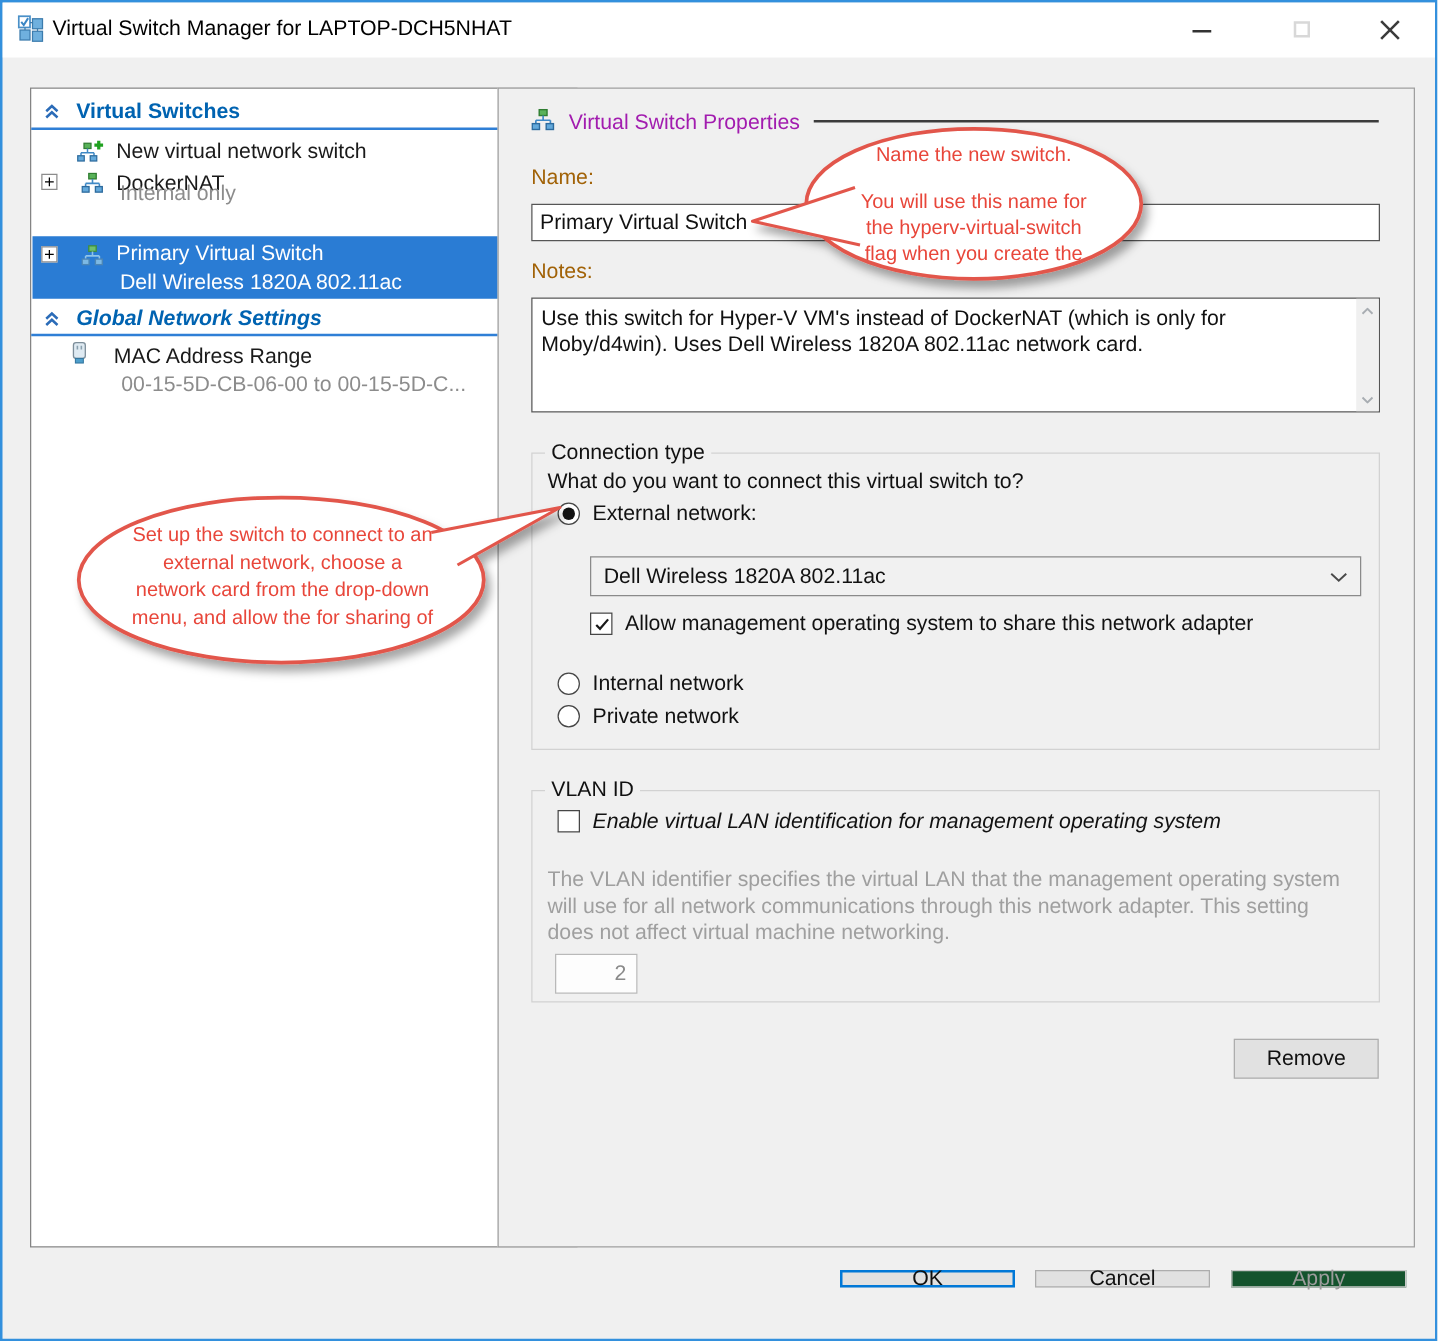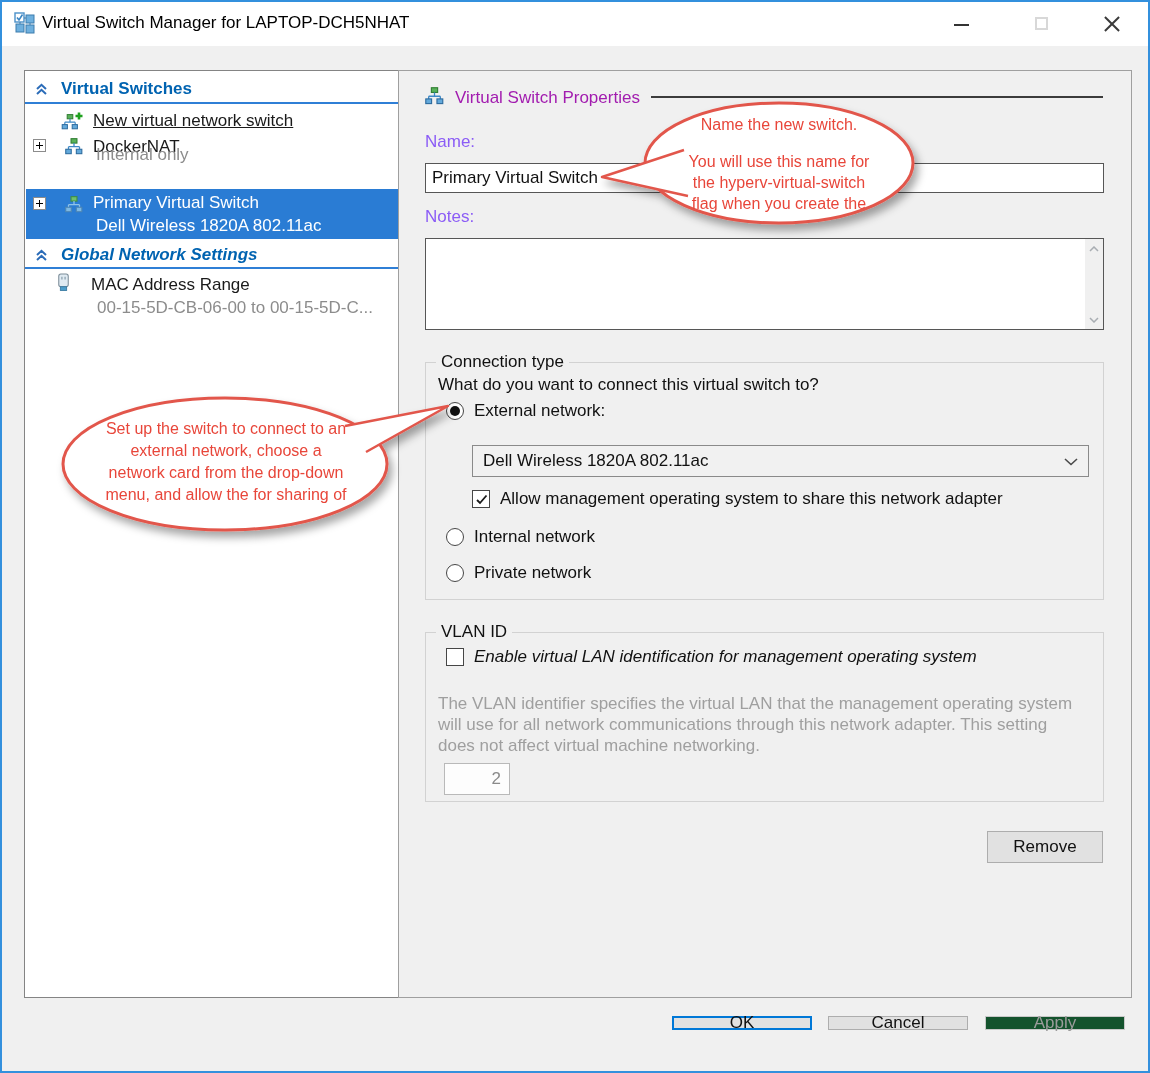--- a/index.html
+++ b/index.html
@@ -30,21 +30,21 @@
   .plusbox::after  { content:""; position:absolute; top:2px; bottom:2px; left:5px; width:1px; background:#000; }
   #row-primary { position:absolute; left:1px; right:1px; top:118px; height:50px; background:#2a7cd4; color:#fff; font-size:17px; }
   #row-primary .line1 { position:absolute; left:67px; top:4px; }
   #row-primary .line2 { position:absolute; left:70px; top:27px; }
 
   
   #rpanel { position:absolute; left:396px; top:68px; width:734px; height:928px; background:#f0f0f0; border:1px solid #9f9f9f; }
   #rp-icon { position:absolute; left:26px; top:16px; }
   #rp-title { position:absolute; left:56px; top:17px; font-size:17px; color:#a21caf; }
   #rp-line { position:absolute; left:252px; right:28px; top:25px; height:2px; background:#3c3c3c; }
-  .flabel { position:absolute; left:26px; font-size:17px; color:#8b5cf6; }
+  .flabel { position:absolute; left:26px; font-size:17px; color:#a16207; }
   #name-input { position:absolute; left:26px; top:92px; width:679px; height:30px; border:1px solid #565656; background:#fff; font-family:"Liberation Sans",sans-serif; font-size:17px; padding:0 6px; color:#111; }
   #notes-box { position:absolute; left:26px; top:167px; width:679px; height:92px; border:1px solid #565656; background:#fff; }
   #notes-text { position:absolute; left:7px; top:5px; width:645px; font-size:17px; line-height:21px; color:#111; }
   #notes-scroll { position:absolute; top:0; right:0; bottom:0; width:18px; background:#f0f0f0; }
   .scr-btn { position:absolute; left:0; width:18px; height:17px; display:flex; align-items:center; justify-content:center; }
   #scr-up { top:1px; } #scr-dn { bottom:1px; }
 
   .gbox { position:absolute; left:26px; width:679px; border:1px solid #d2d2d2; }
   #gb-conn { top:291px; height:238px; }
   #gb-vlan { top:561px; height:170px; }
@@ -112,21 +112,21 @@
     <div class="sb-underline" style="top:31px;"></div>
 
     <div class="sb-item" style="left:0; top:38px; width:100%;">
       <svg style="position:absolute; left:36px; top:3px;" width="22" height="18" viewBox="0 0 22 18">
         <rect x="6.2" y="2.6" width="5.6" height="4.2" fill="#59b259" stroke="#2f7d31"></rect>
         <path d="M9 6.8 V10.2 M3.8 10.2 H14.2 M3.8 10.2 V12.6 M14.2 10.2 V12.6" stroke="#3f89c6" stroke-width="1.2" fill="none"></path>
         <rect x="1.2" y="12.6" width="5.2" height="4.2" fill="#63a9db" stroke="#2d6b9e"></rect>
         <rect x="11.2" y="12.6" width="5.2" height="4.2" fill="#63a9db" stroke="#2d6b9e"></rect>
         <path d="M18 0.5 V7.5 M14.5 4 H21.5" stroke="#1fa11f" stroke-width="2.6"></path>
       </svg>
-      <span style="position:absolute; left:68px; top:2px;text-decoration:underline;">New virtual network switch</span>
+      <span style="position:absolute; left:68px; top:2px;">New virtual network switch</span>
     </div>
 
     <div class="sb-item" style="left:0; top:64px; width:100%;">
       <div class="plusbox" style="left:8px; top:4px;"></div>
       <svg style="position:absolute; left:40px; top:3px;" width="18" height="17" viewBox="0 0 17 16">
         <rect x="5.7" y="0.6" width="5.6" height="4.2" fill="#59b259" stroke="#2f7d31"></rect>
         <path d="M8.5 4.8 V8.2 M3.3 8.2 H13.7 M3.3 8.2 V10.6 M13.7 8.2 V10.6" stroke="#3f89c6" stroke-width="1.2" fill="none"></path>
         <rect x="0.7" y="10.6" width="5.2" height="4.2" fill="#63a9db" stroke="#2d6b9e"></rect>
         <rect x="10.7" y="10.6" width="5.2" height="4.2" fill="#63a9db" stroke="#2d6b9e"></rect>
       </svg>
@@ -173,20 +173,21 @@
       <rect x="10.7" y="10.6" width="5.2" height="4.2" fill="#63a9db" stroke="#2d6b9e"></rect>
     </svg>
     <span id="rp-title">Virtual Switch Properties</span>
     <div id="rp-line"></div>
 
     <span class="flabel" style="top:61px;">Name:</span>
     <input id="name-input" value="Primary Virtual Switch" style="">
 
     <span class="flabel" style="top:136px;">Notes:</span>
     <div id="notes-box">
+      <div id="notes-text">Use this switch for Hyper-V VM's instead of DockerNAT (which is only for Moby/d4win). Uses Dell Wireless 1820A 802.11ac network card.</div>
       <div id="notes-scroll">
         <div class="scr-btn" id="scr-up">
           <svg width="10" height="6" viewBox="0 0 10 6">
               <path d="M1 5 L5 1 L9 5" stroke="#a8adb2" stroke-width="1.5" fill="none"></path>
             </svg>
         </div>
         <div class="scr-btn" id="scr-dn">
           <svg width="10" height="6" viewBox="0 0 10 6">
               <path d="M1 1 L5 5 L9 1" stroke="#a8adb2" stroke-width="1.5" fill="none"></path>
             </svg>
@@ -210,21 +211,21 @@
           </svg>
       </div>
       <div class="ctl-row" style="left:46px; top:126px;">
         <span class="cb">
           <svg width="13" height="13" viewBox="0 0 13 13">
               <path d="M2 7 L5 10 L11.5 2.5" stroke="#1a1a1a" stroke-width="1.8" fill="none"></path>
             </svg>
         </span>
         <span>Allow management operating system to share this network adapter</span>
       </div>
-      <div class="ctl-row" style="left:20px; top:164px;">
+      <div class="ctl-row" style="left:20px; top:174px;">
         <span class="radio"></span>
         <span>Internal network</span>
       </div>
       <div class="ctl-row" style="left:20px; top:200px;">
         <span class="radio"></span>
         <span>Private network</span>
       </div>
     </div>
 
     <div class="gbox" id="gb-vlan">

